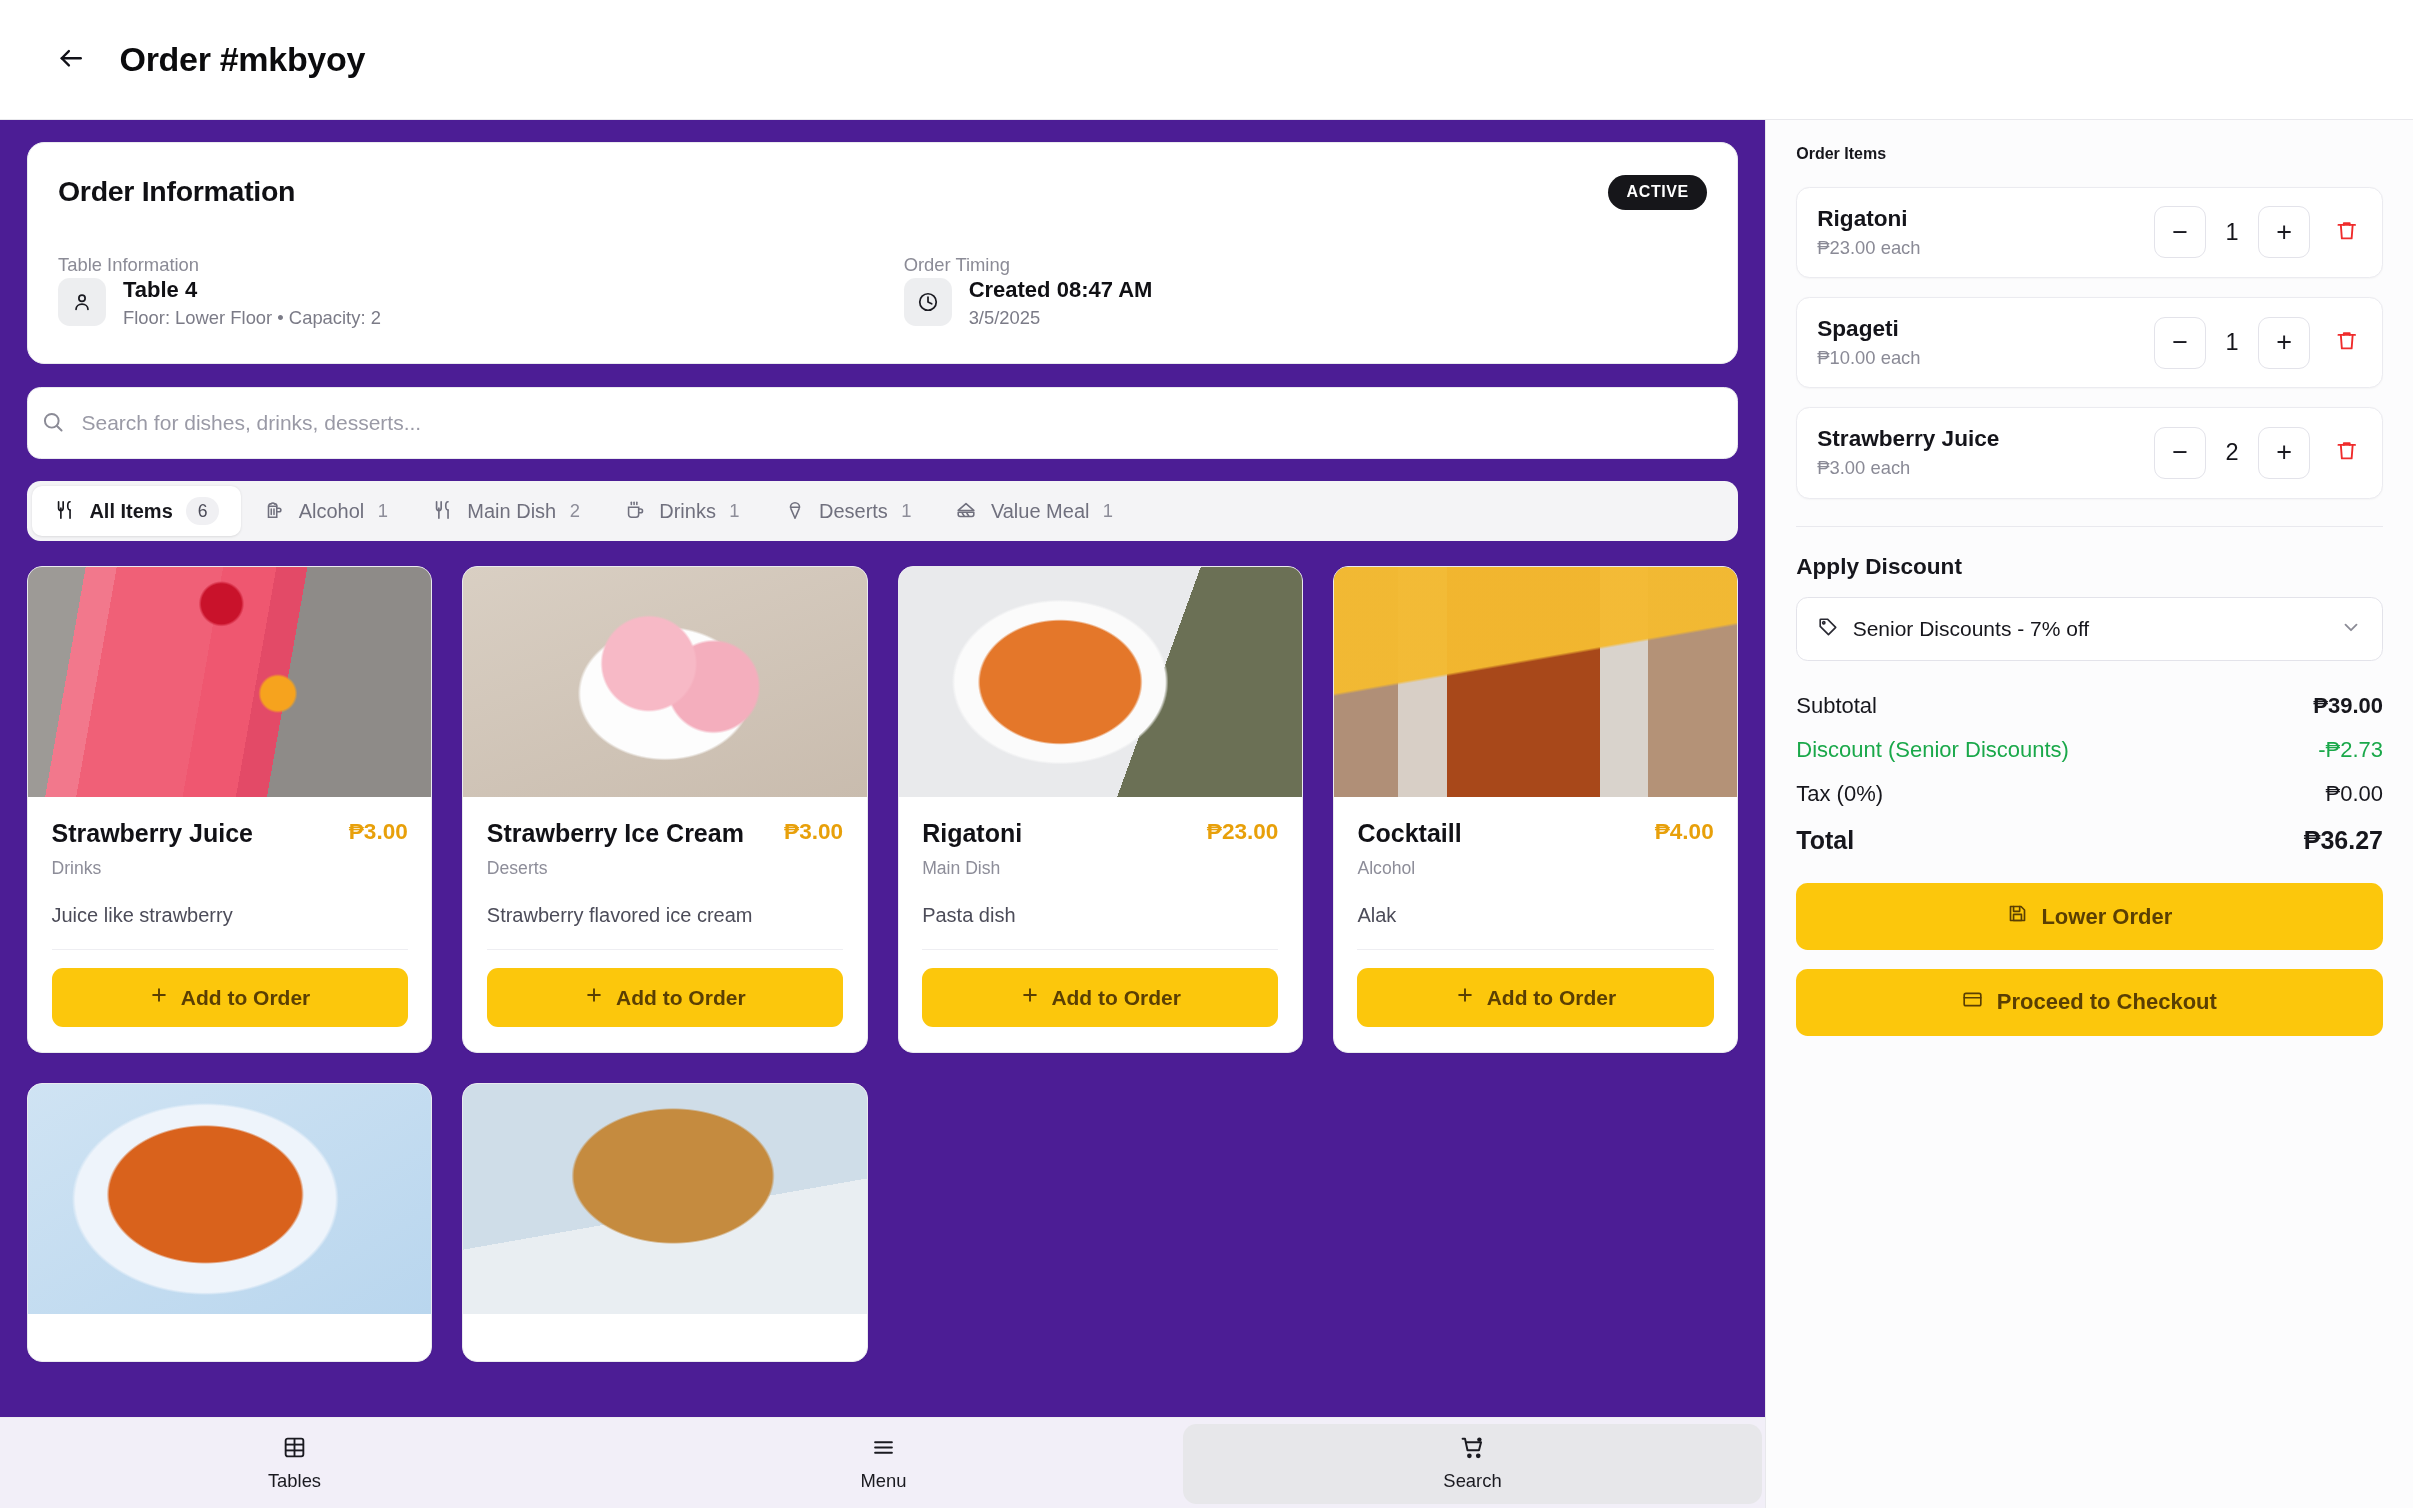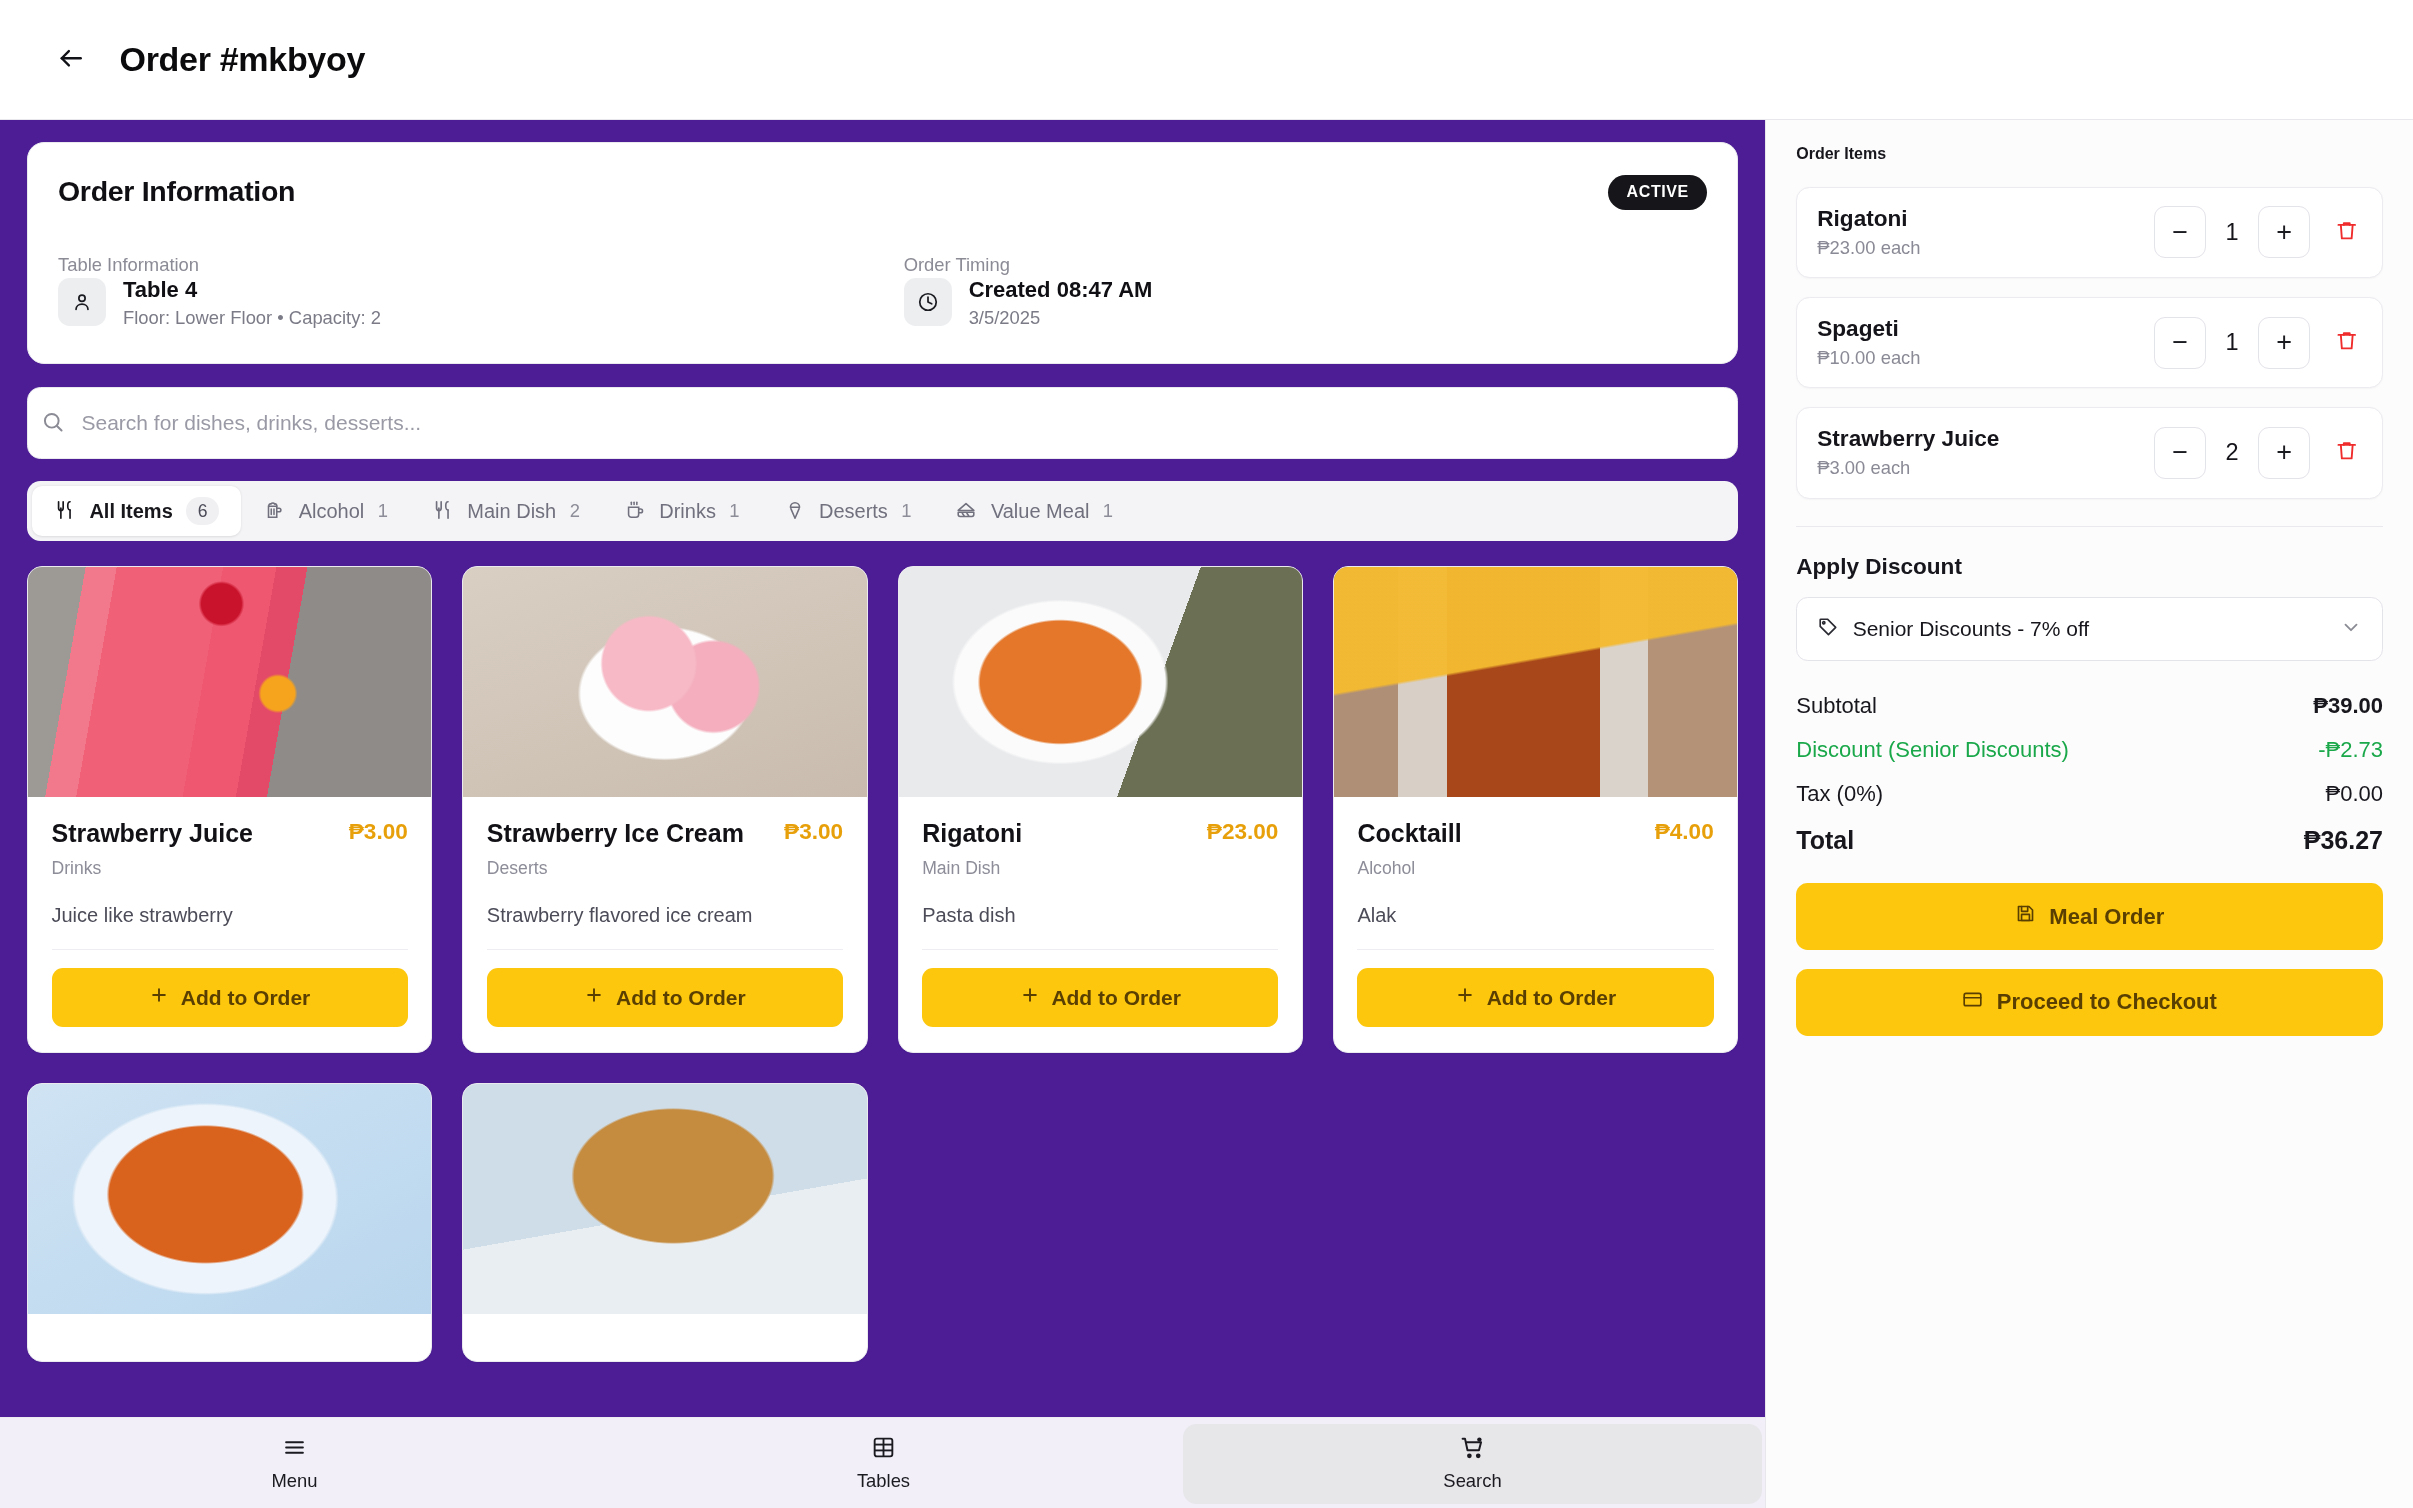--- a/index.html
+++ b/index.html
@@ -508,38 +508,38 @@
       <div class="dish-card">
         <div class="dish-img img-burger"></div>
         <div class="dish-body"></div>
       </div>
 
     </div>
 
     <div class="bottomnav">
       <div class="nav-item">
         <span>
-          <svg width="25" height="25" viewBox="0 0 24 24" fill="none" stroke="#1a1a20" stroke-width="2" stroke-linecap="round">
-              <line x1="4" y1="7" x2="20" y2="7"></line>
-              <line x1="4" y1="12" x2="20" y2="12"></line>
-              <line x1="4" y1="17" x2="20" y2="17"></line>
-            </svg>
-        </span>
-        <span class="nav-label">Menu</span>
-      </div>
-      <div class="nav-item">
-        <span>
           <svg width="25" height="25" viewBox="0 0 24 24" fill="none" stroke="#1a1a20" stroke-width="1.8">
               <rect x="3.5" y="3.5" width="17" height="17" rx="2"></rect>
               <line x1="3.5" y1="9.2" x2="20.5" y2="9.2"></line>
               <line x1="3.5" y1="14.8" x2="20.5" y2="14.8"></line>
               <line x1="12" y1="3.5" x2="12" y2="20.5"></line>
             </svg>
         </span>
         <span class="nav-label">Tables</span>
+      </div>
+      <div class="nav-item">
+        <span>
+          <svg width="25" height="25" viewBox="0 0 24 24" fill="none" stroke="#1a1a20" stroke-width="2" stroke-linecap="round">
+              <line x1="4" y1="7" x2="20" y2="7"></line>
+              <line x1="4" y1="12" x2="20" y2="12"></line>
+              <line x1="4" y1="17" x2="20" y2="17"></line>
+            </svg>
+        </span>
+        <span class="nav-label">Menu</span>
       </div>
       <div class="nav-item active">
         <span>
           <svg width="25" height="25" viewBox="0 0 24 24" fill="none" stroke="#1a1a20" stroke-width="1.9" stroke-linecap="round" stroke-linejoin="round">
               <circle cx="9" cy="20" r="1.3" fill="#1a1a20"></circle>
               <circle cx="17.5" cy="20" r="1.3" fill="#1a1a20"></circle>
               <path d="M2.5 3.5h2.3l2.4 11.1h11l2-7.6H6"></path>
               <circle cx="18.6" cy="4.4" r="2.1" fill="#1a1a20" stroke="none"></circle>
             </svg>
         </span>
@@ -658,21 +658,21 @@
 
     <div class="cta-wrap">
       <button class="cta">
         <span>
           <svg width="21" height="21" viewBox="0 0 24 24" fill="none" stroke="#5a3f03" stroke-width="1.9" stroke-linecap="round" stroke-linejoin="round">
               <path d="M4 4h12l4 4v12H4z"></path>
               <path d="M7.5 4v5.5h7V4"></path>
               <rect x="7.5" y="13" width="9" height="7"></rect>
             </svg>
         </span>
-        <span>Meal Order</span>
+        <span>Lower Order</span>
       </button>
       <button class="cta">
         <span>
           <svg width="21" height="21" viewBox="0 0 24 24" fill="none" stroke="#5a3f03" stroke-width="1.9" stroke-linecap="round" stroke-linejoin="round">
               <rect x="2.5" y="5" width="19" height="14" rx="2"></rect>
               <line x1="2.5" y1="10" x2="21.5" y2="10"></line>
             </svg>
         </span>
         <span>Proceed to Checkout</span>
       </button>

